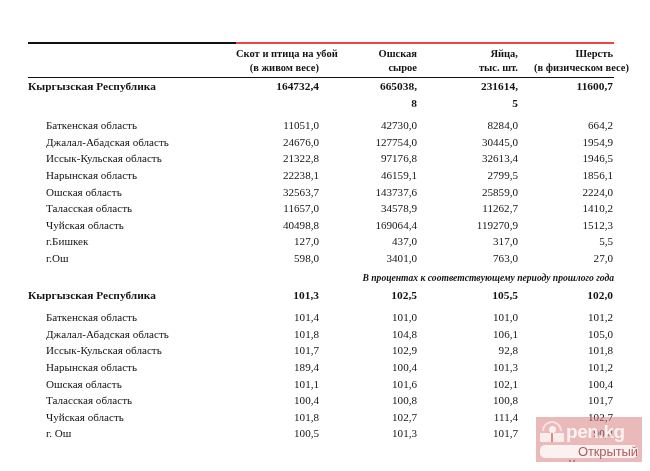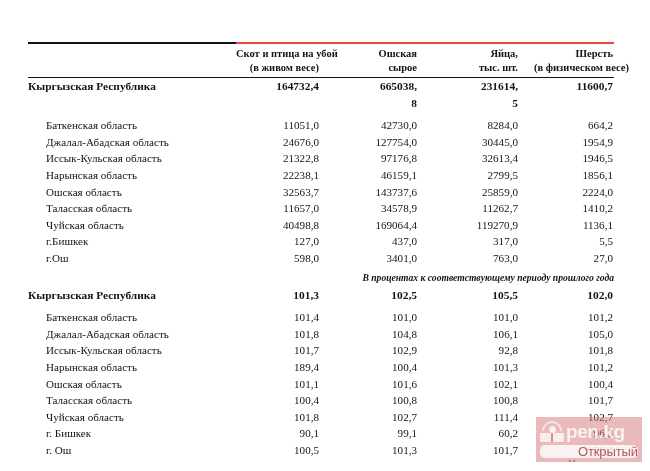--- a/index.html
+++ b/index.html
@@ -314,21 +314,21 @@
             <td class="val v1">11657,0</td>
             <td class="val v2">34578,9</td>
             <td class="val v3">11262,7</td>
             <td class="val v4">1410,2</td>
           </tr>
           <tr class="region">
             <td class="lbl">Чуйская область</td>
             <td class="val v1">40498,8</td>
             <td class="val v2">169064,4</td>
             <td class="val v3">119270,9</td>
-            <td class="val v4">1136,1</td>
+            <td class="val v4">1512,3</td>
           </tr>
           <tr class="city">
             <td class="lbl">г.Бишкек</td>
             <td class="val v1">127,0</td>
             <td class="val v2">437,0</td>
             <td class="val v3">317,0</td>
             <td class="val v4">5,5</td>
           </tr>
           <tr class="city">
             <td class="lbl">г.Ош</td>
@@ -394,27 +394,20 @@
             <td class="val v2">100,8</td>
             <td class="val v3">100,8</td>
             <td class="val v4">101,7</td>
           </tr>
           <tr class="region">
             <td class="lbl">Чуйская область</td>
             <td class="val v1">101,8</td>
             <td class="val v2">102,7</td>
             <td class="val v3">111,4</td>
             <td class="val v4">102,7</td>
-          </tr>
-          <tr class="city">
-            <td class="lbl">г. Бишкек</td>
-            <td class="val v1">90,1</td>
-            <td class="val v2">99,1</td>
-            <td class="val v3">60,2</td>
-            <td class="val v4">96,5</td>
           </tr>
           <tr class="city">
             <td class="lbl">г. Ош</td>
             <td class="val v1">100,5</td>
             <td class="val v2">101,3</td>
             <td class="val v3">101,7</td>
             <td class="val v4">90,4</td>
           </tr>
         </tbody>
     </table>

